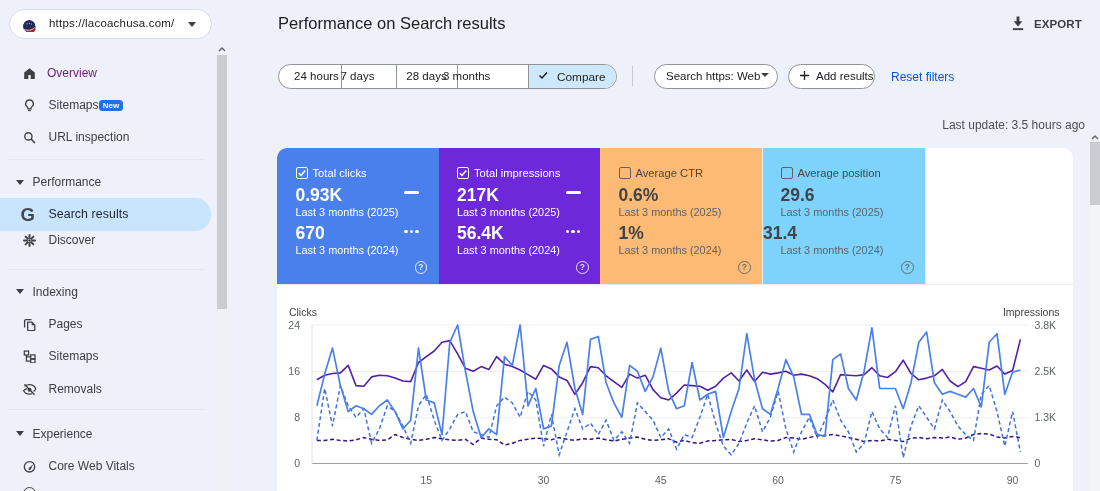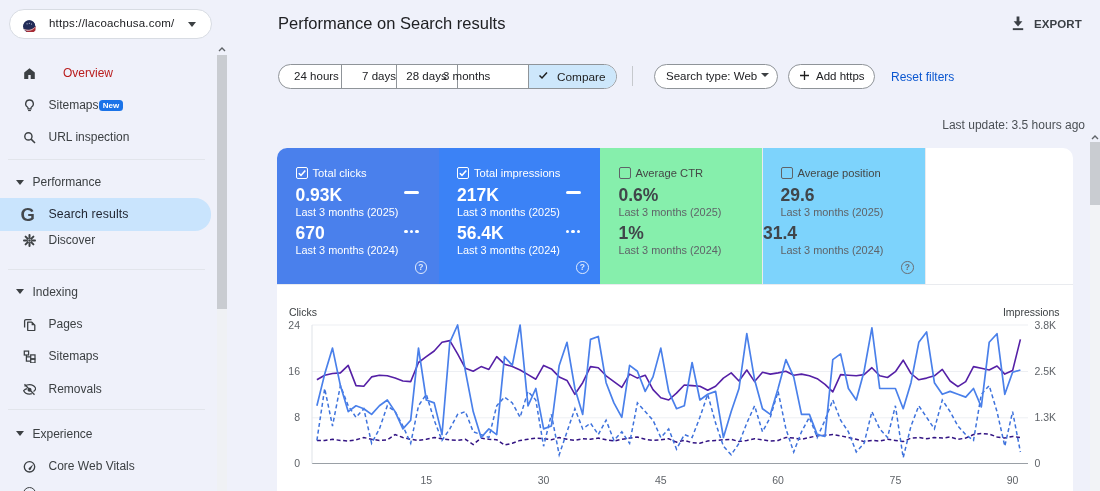--- a/index.html
+++ b/index.html
@@ -14,21 +14,21 @@
 <path d="M1 8.2C4 9.8 8 9.2 10.3 6.6" stroke="#e8e8f0" stroke-width=".7" fill="none"></path>
 <circle cx="3.6" cy="3.4" r=".5" fill="#cfd6ea"></circle>
     <circle cx="5.6" cy="2.9" r=".5" fill="#cfd6ea"></circle>
     <circle cx="7.5" cy="3.5" r=".5" fill="#cfd6ea"></circle>
 </svg>
 <div style="position:absolute;left:49px;top:17px;font:11.5px 'Liberation Sans',sans-serif;color:#202124;letter-spacing:.2px">https://lacoachusa.com/</div>
 <div style="position:absolute;left:188px;top:21.5px;width:0;height:0;border-left:4.5px solid transparent;border-right:4.5px solid transparent;border-top:5px solid #3c4043"></div>
 <svg style="position:absolute;left:22.5px;top:67.0px" width="13" height="13" viewBox="0 0 13 13">
     <path d="M6.5 1.2 1.2 5.6V12h4.1V8h2.4v4h4.1V5.6Z" fill="#3c4043"></path>
   </svg>
-<div style="position:absolute;left:63px;top:66.0px;font:12px 'Liberation Sans',sans-serif;color:#b91c1c">Overview</div>
+<div style="position:absolute;left:47px;top:66.0px;font:12px 'Liberation Sans',sans-serif;color:#701a75">Overview</div>
 <svg style="position:absolute;left:22.5px;top:98.5px" width="13" height="13" viewBox="0 0 13 13">
     <path d="M6.5 1a3.8 3.8 0 0 0-2.1 7 1.4 1.4 0 0 1 .6 1.1v.7h3v-.7c0-.45.25-.84.6-1.1a3.8 3.8 0 0 0-2.1-7Z" fill="none" stroke="#3c4043" stroke-width="1.3"></path>
     <line x1="5.1" y1="11.5" x2="7.9" y2="11.5" stroke="#3c4043" stroke-width="1.2"></line>
   </svg>
 <div style="position:absolute;left:48.5px;top:97.5px;font:12px 'Liberation Sans',sans-serif;color:#3c4043">Sitemaps</div>
 <div style="position:absolute;left:99px;top:99.5px;width:24px;height:11.5px;background:#1a73e8;border-radius:3.5px;color:#fff;font:bold 8px 'Liberation Sans',sans-serif;text-align:center;line-height:12px">New</div>
 <svg style="position:absolute;left:22.5px;top:131.0px" width="13" height="13" viewBox="0 0 13 13">
     <circle cx="5.4" cy="5.4" r="3.6" fill="none" stroke="#3c4043" stroke-width="1.4"></circle>
     <line x1="8.1" y1="8.1" x2="12" y2="12" stroke="#3c4043" stroke-width="1.5"></line>
   </svg>
@@ -96,36 +96,36 @@
 <div style="position:absolute;left:1034px;top:17.5px;font:bold 11.5px 'Liberation Sans',sans-serif;color:#3a3f45;letter-spacing:.1px">EXPORT</div>
 
 <div style="position:absolute;left:277.5px;top:64px;width:337px;height:23px;border:1px solid #8f9499;border-radius:12.5px;background:#fff;overflow:hidden">
  <div style="position:absolute;left:249.0px;top:0;width:88.0px;height:23px;background:#cde7fb"></div>
  <div style="position:absolute;left:62.0px;top:0;width:1px;height:23px;background:#8f9499"></div>
  <div style="position:absolute;left:117.5px;top:0;width:1px;height:23px;background:#8f9499"></div>
  <div style="position:absolute;left:178.5px;top:0;width:1px;height:23px;background:#8f9499"></div>
  <div style="position:absolute;left:249.0px;top:0;width:1px;height:23px;background:#8f9499"></div>
 </div>
 <div style="position:absolute;left:277.5px;top:70px;width:78px;text-align:center;font:11.5px 'Liberation Sans',sans-serif;color:#202124">24 hours</div>
-<div style="position:absolute;left:340.5px;top:70px;width:55.5px;text-align:right;font:11.5px 'Liberation Sans',sans-serif;color:#202124">7 days</div>
+<div style="position:absolute;left:340.5px;top:70px;width:55.5px;text-align:left;font:11.5px 'Liberation Sans',sans-serif;color:#202124">7 days</div>
 <div style="position:absolute;left:396px;top:70px;width:61px;text-align:center;font:11.5px 'Liberation Sans',sans-serif;color:#202124">28 days</div>
 <div style="position:absolute;left:443px;top:70px;width:74px;text-align:left;font:11.5px 'Liberation Sans',sans-serif;color:#202124">3 months</div>
 <svg style="position:absolute;left:538px;top:71px" width="11" height="9" viewBox="0 0 11 9">
     <path d="M1.5 4.5 4 7l5-5.6" fill="none" stroke="#1f1f1f" stroke-width="1.5"></path>
   </svg>
 <div style="position:absolute;left:557px;top:70px;font:11.8px 'Liberation Sans',sans-serif;color:#1f1f1f">Compare</div>
 <div style="position:absolute;left:632px;top:66px;width:1px;height:20px;background:#c6c9cd"></div>
 <div style="position:absolute;left:653.5px;top:64px;width:122px;height:23px;border:1px solid #8f9499;border-radius:12.5px;background:#fff"></div>
-<div style="position:absolute;left:666px;top:70px;font:11.5px 'Liberation Sans',sans-serif;color:#202124;">Search type: Web</div>
+<div style="position:absolute;left:666px;top:70px;font:11.5px 'Liberation Sans',sans-serif;color:#202124;">Search https: Web</div>
 <div style="position:absolute;left:761px;top:73px;width:0;height:0;border-left:4px solid transparent;border-right:4px solid transparent;border-top:4.5px solid #3c4043"></div>
 <div style="position:absolute;left:788px;top:64px;width:85px;height:23px;border:1px solid #8f9499;border-radius:12.5px;background:#fff"></div>
 <svg style="position:absolute;left:799px;top:70px" width="11" height="11" viewBox="0 0 11 11">
     <path d="M5.5 1v9M1 5.5h9" stroke="#1f1f1f" stroke-width="1.3"></path>
   </svg>
-<div style="position:absolute;left:816px;top:70px;font:11.5px 'Liberation Sans',sans-serif;color:#202124;">Add https</div>
+<div style="position:absolute;left:816px;top:70px;font:11.5px 'Liberation Sans',sans-serif;color:#202124;">Add results</div>
 <div style="position:absolute;left:891px;top:69.5px;font:500 12px 'Liberation Sans',sans-serif;color:#0b57d0">Reset filters</div>
 
 <div style="position:absolute;right:15px;top:117.5px;font:12px 'Liberation Sans',sans-serif;color:#4b5055;white-space:nowrap">Last update: 3.5 hours ago</div>
 
 <div style="position:absolute;left:277px;top:147.5px;width:796px;height:343.5px;background:#fff;border-radius:10px 10px 0 0"></div>
 <div style="position:absolute;left:277px;top:147.5px;width:161.5px;height:136px;background:#4a80ec;border-radius:10px 0 0 0;">
     <div style="position:absolute;left:18.5px;top:19.5px;width:10px;height:10px;border:1.6px solid #fff;border-radius:2px">
       <svg width="10" height="10" viewBox="0 0 10 10" style="position:absolute;left:0;top:0">
         <path d="M1.8 5.2 4 7.4 8.3 2.4" fill="none" stroke="#fff" stroke-width="1.6"></path>
       </svg>
@@ -134,38 +134,38 @@
     <div style="position:absolute;left:18.5px;top:37px;font:bold 17.5px 'Liberation Sans',sans-serif;color:#fff">0.93K</div>
     <div style="position:absolute;left:18.5px;top:58.5px;font:10.9px 'Liberation Sans',sans-serif;color:#fff">Last 3 months (2025)</div>
     <div style="position:absolute;left:18.5px;top:75.5px;font:bold 17.5px 'Liberation Sans',sans-serif;color:#fff">670</div>
     <div style="position:absolute;left:18.5px;top:96.5px;font:10.9px 'Liberation Sans',sans-serif;color:#fff">Last 3 months (2024)</div>
     <div style="position:absolute;left:127px;top:43px;width:15px;height:3.4px;background:#fff;border-radius:2px"></div>
     <div style="position:absolute;left:127.0px;top:82px;width:3.8px;height:3.4px;background:#fff;border-radius:1.5px"></div>
     <div style="position:absolute;left:132.6px;top:82px;width:3.8px;height:3.4px;background:#fff;border-radius:1.5px"></div>
     <div style="position:absolute;left:138.2px;top:82px;width:3.8px;height:3.4px;background:#fff;border-radius:1.5px"></div>
     <div style="position:absolute;right:11.5px;top:113.5px;width:10.5px;height:10.5px;border:1.2px solid rgba(255,255,255,.82);border-radius:50%;color:rgba(255,255,255,.82);font:bold 8.5px 'Liberation Sans',sans-serif;text-align:center;line-height:11px">?</div>
   </div>
-<div style="position:absolute;left:438.5px;top:147.5px;width:161.5px;height:136px;background:#3b82f6;text-decoration:underline;">
+<div style="position:absolute;left:438.5px;top:147.5px;width:161.5px;height:136px;background:#6d28d9;text-decoration:underline;">
     <div style="position:absolute;left:18.5px;top:19.5px;width:10px;height:10px;border:1.6px solid #fff;border-radius:2px">
       <svg width="10" height="10" viewBox="0 0 10 10" style="position:absolute;left:0;top:0">
         <path d="M1.8 5.2 4 7.4 8.3 2.4" fill="none" stroke="#fff" stroke-width="1.6"></path>
       </svg>
     </div>
     <div style="position:absolute;left:35.5px;top:19px;font:11.2px 'Liberation Sans',sans-serif;color:#fff">Total impressions</div>
     <div style="position:absolute;left:18.5px;top:37px;font:bold 17.5px 'Liberation Sans',sans-serif;color:#fff">217K</div>
     <div style="position:absolute;left:18.5px;top:58.5px;font:10.9px 'Liberation Sans',sans-serif;color:#fff">Last 3 months (2025)</div>
     <div style="position:absolute;left:18.5px;top:75.5px;font:bold 17.5px 'Liberation Sans',sans-serif;color:#fff">56.4K</div>
     <div style="position:absolute;left:18.5px;top:96.5px;font:10.9px 'Liberation Sans',sans-serif;color:#fff">Last 3 months (2024)</div>
     <div style="position:absolute;left:127px;top:43px;width:15px;height:3.4px;background:#fff;border-radius:2px"></div>
     <div style="position:absolute;left:127.0px;top:82px;width:3.8px;height:3.4px;background:#fff;border-radius:1.5px"></div>
     <div style="position:absolute;left:132.6px;top:82px;width:3.8px;height:3.4px;background:#fff;border-radius:1.5px"></div>
     <div style="position:absolute;left:138.2px;top:82px;width:3.8px;height:3.4px;background:#fff;border-radius:1.5px"></div>
     <div style="position:absolute;right:11.5px;top:113.5px;width:10.5px;height:10.5px;border:1.2px solid rgba(255,255,255,.82);border-radius:50%;color:rgba(255,255,255,.82);font:bold 8.5px 'Liberation Sans',sans-serif;text-align:center;line-height:11px">?</div>
   </div>
-<div style="position:absolute;left:600px;top:147.5px;width:162px;height:136px;background:#86efac;padding-left:28px;">
+<div style="position:absolute;left:600px;top:147.5px;width:162px;height:136px;background:#fdba74;">
     <div style="position:absolute;left:18.5px;top:19.5px;width:10px;height:10px;border:1.6px solid #5f6368;border-radius:2px"></div>
     <div style="position:absolute;left:35.5px;top:19px;font:11.2px 'Liberation Sans',sans-serif;color:#444746">Average CTR</div>
     <div style="position:absolute;left:18.5px;top:37px;font:bold 17.5px 'Liberation Sans',sans-serif;color:#40454a">0.6%</div>
     <div style="position:absolute;left:18.5px;top:58.5px;font:10.9px 'Liberation Sans',sans-serif;color:#5f6368">Last 3 months (2025)</div>
     <div style="position:absolute;left:18.5px;top:75.5px;font:bold 17.5px 'Liberation Sans',sans-serif;color:#40454a">1%</div>
     <div style="position:absolute;left:18.5px;top:96.5px;font:10.9px 'Liberation Sans',sans-serif;color:#5f6368">Last 3 months (2024)</div>
     <div style="position:absolute;right:11.5px;top:113.5px;width:10.5px;height:10.5px;border:1.2px solid #6a6f75;border-radius:50%;color:#6a6f75;font:bold 8.5px 'Liberation Sans',sans-serif;text-align:center;line-height:11px">?</div>
   </div>
 <div style="position:absolute;left:762px;top:147.5px;width:163px;height:136px;background:#7dd3fc;">
     <div style="position:absolute;left:18.5px;top:19.5px;width:10px;height:10px;border:1.6px solid #5f6368;border-radius:2px"></div>

